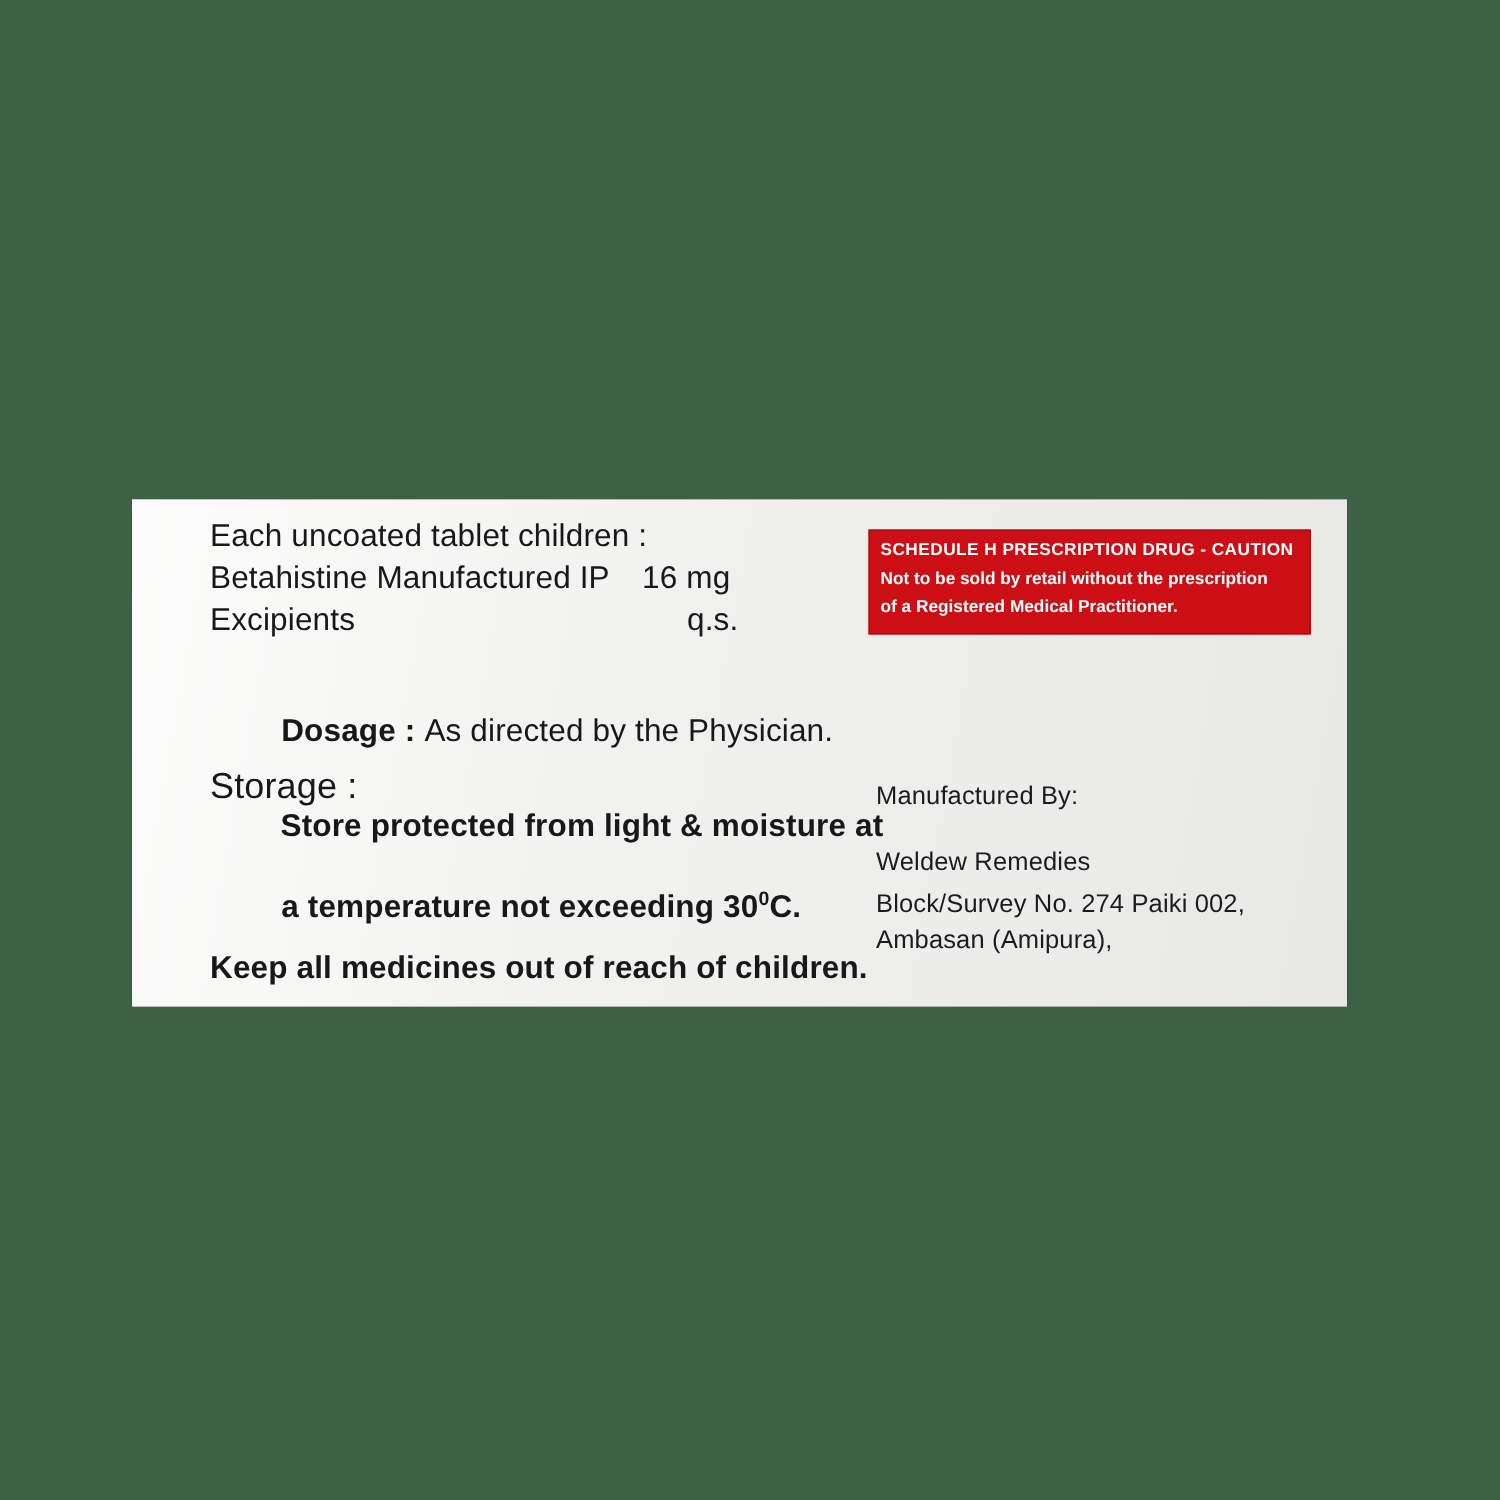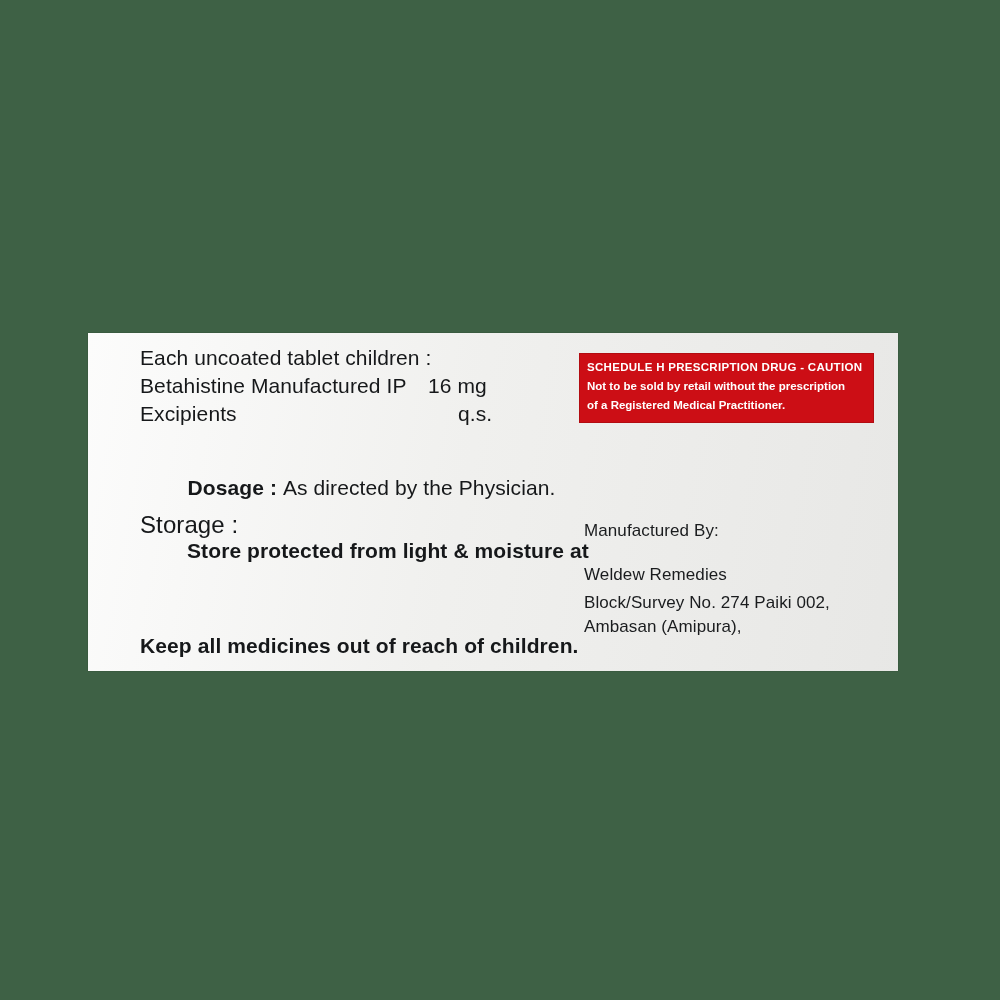--- a/index.html
+++ b/index.html
@@ -158,20 +158,23 @@
       <div class="txt comp-line" id="comp-exc-val">q.s.</div>
 
       <div class="txt" id="dosage-row">
         <b>Dosage :</b><span>&nbsp;</span><span>As directed by the Physician.</span>
       </div>
 
       <div class="txt" id="storage-label">Storage :</div>
 
       <div class="txt" id="storage-l1">Store protected from light &amp; moisture at</div>
 
+      <div class="txt" id="storage-l2">
+        <span>a temperature not exceeding 30</span><span class="sup">0</span><span>C.</span>
+      </div>
 
       <div class="txt" id="keep-away">Keep all medicines out of reach of children.</div>
 
       <div id="schedule-box" style="background: rgb(204, 14, 21);">
         <div class="sline" id="sched-l1">SCHEDULE  H  PRESCRIPTION  DRUG  -  CAUTION</div>
         <div class="sline" id="sched-l2">Not to be sold by retail without the prescription</div>
         <div class="sline" id="sched-l3">of a Registered Medical Practitioner.</div>
       </div>
 
       <div class="txt mfg-line" id="mfg-0">Manufactured By:</div>

